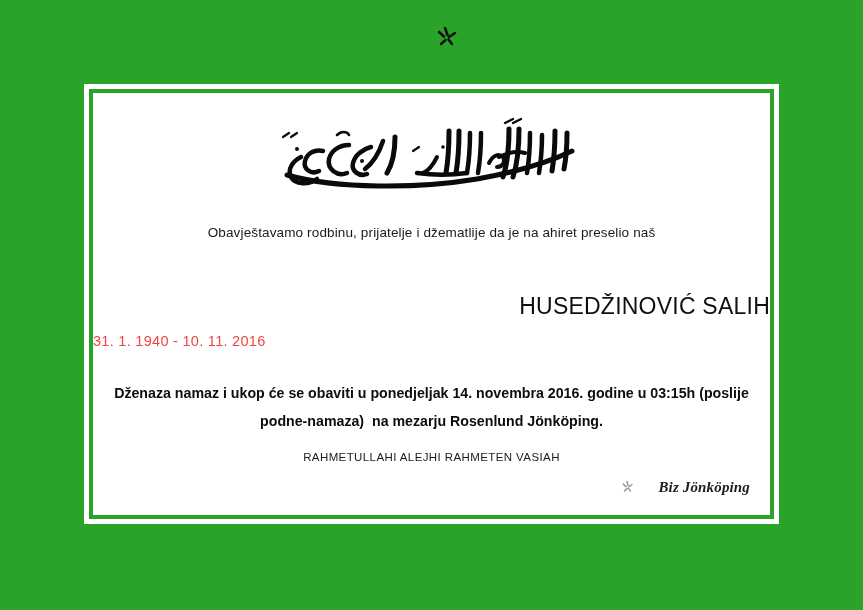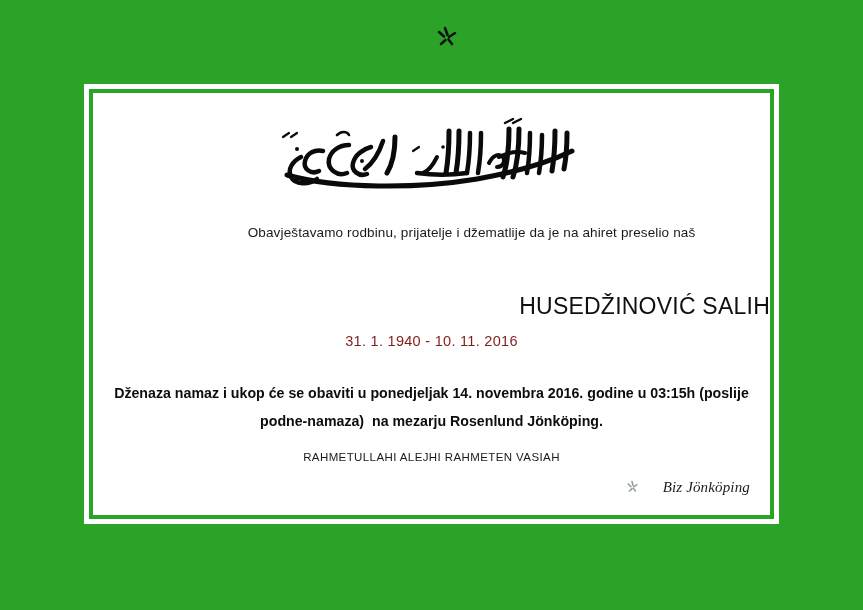--- a/index.html
+++ b/index.html
@@ -84,42 +84,41 @@
   
   .intro-line {
     position: absolute;
     left: 0;
     top: 132px;
     width: 100%;
     text-align: center;
     font-size: 13.5px;
     color: #1a1a1a;
     letter-spacing: 0.01em;
-    padding-left: 40px;
   }
 
   .deceased-name {
     position: absolute;
     left: 0;
     top: 200px;
     width: 100%;
     text-align: right;
     font-size: 23px;
     color: #101010;
     letter-spacing: 0.01em;
   }
 
   .deceased-dates {
     position: absolute;
     left: 0;
     top: 240px;
     width: 100%;
-    text-align: center;
+    text-align: left;
     font-size: 14.5px;
-    color: #7f1d1d;
+    color: #ef4444;
     letter-spacing: 0.02em;
   }
 
   .funeral-details {
     position: absolute;
     left: 14px;
     top: 287px;
     width: calc(100% - 28px);
     text-align: center;
     font-size: 14.2px;
@@ -141,20 +140,21 @@
   }
 
   
   .brand {
     position: absolute;
     right: 20px;
     bottom: 14px;
     display: flex;
     align-items: center;
     gap: 23px;
+    font-weight: bold;
   }
   .brand-mark { display: block; }
   .brand-text {
     font-family: "Liberation Serif", serif;
     font-style: italic;
     font-size: 15px;
     color: #1c1c1c;
     letter-spacing: 0.01em;
   }
 </style>

